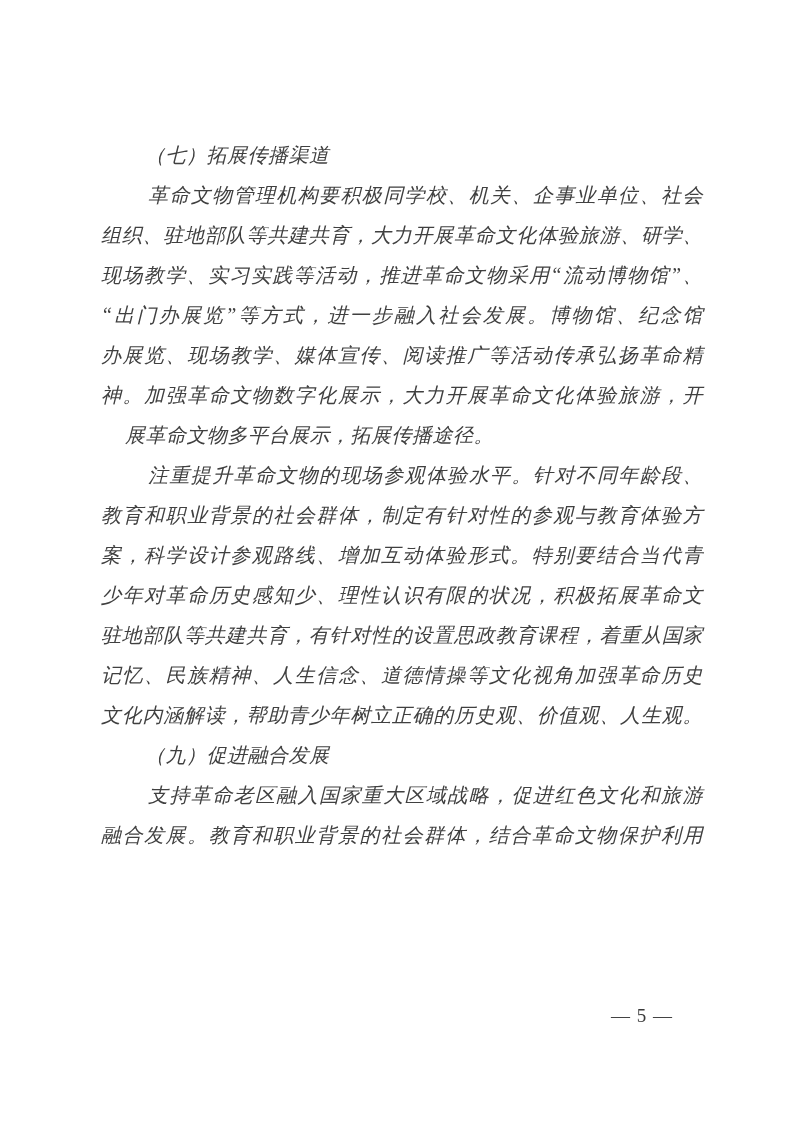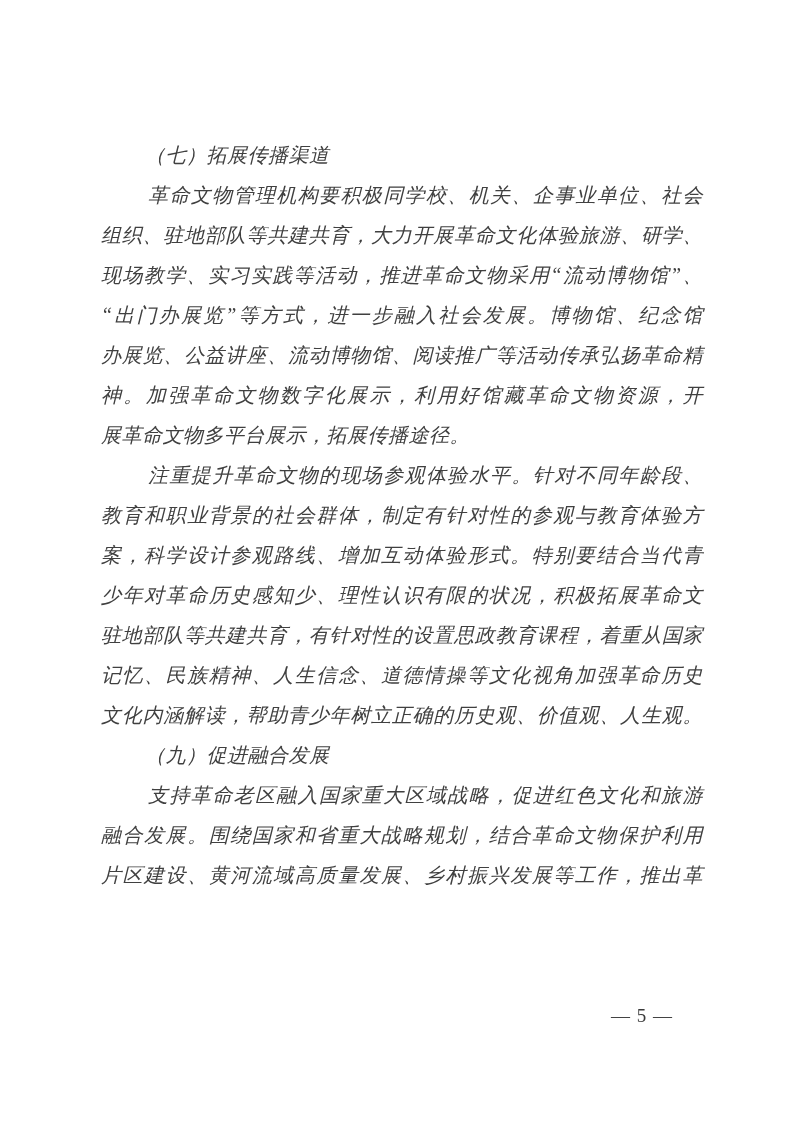--- a/index.html
+++ b/index.html
@@ -44,20 +44,21 @@
   }
   
   .ln.h {
     text-indent: 44px;
     text-align: left;
   }
   
   .ln.pe {
     text-align: left;
     text-align-last: left;
+    margin-left: 24px;
   }
   .pageno {
     position: absolute;
     top: 1002px;
     right: 121px;
     height: 28px;
     line-height: 28px;
     font-size: 19px;
     color: #3a3a3a;
     letter-spacing: 1px;
@@ -67,33 +68,32 @@
 <body>
 
 <div class="page">
   <div class="content">
 
     <div class="ln h">（七）拓展传播渠道</div>
     <div class="ln fi j">革命文物管理机构要积极同学校、机关、企事业单位、社会</div>
     <div class="ln j">组织、驻地部队等共建共育，大力开展革命文化体验旅游、研学、</div>
     <div class="ln j">现场教学、实习实践等活动，推进革命文物采用“流动博物馆”、</div>
     <div class="ln j">“出门办展览”等方式，进一步融入社会发展。博物馆、纪念馆</div>
-    <div class="ln j">办展览、公益讲座、流动博物馆、阅读推广等活动传承弘扬革命精</div>
-    <div class="ln j">神。加强革命文物数字化展示，利用好馆藏革命文物资源，开</div>
+    <div class="ln j">办展览、现场教学、媒体宣传、阅读推广等活动传承弘扬革命精</div>
+    <div class="ln j">神。加强革命文物数字化展示，大力开展革命文化体验旅游，开</div>
     <div class="ln pe">展革命文物多平台展示，拓展传播途径。</div>
 
     <div class="ln fi j">注重提升革命文物的现场参观体验水平。针对不同年龄段、</div>
     <div class="ln j">教育和职业背景的社会群体，制定有针对性的参观与教育体验方</div>
     <div class="ln j">案，科学设计参观路线、增加互动体验形式。特别要结合当代青</div>
     <div class="ln j">少年对革命历史感知少、理性认识有限的状况，积极拓展革命文</div>
     <div class="ln j">驻地部队等共建共育，有针对性的设置思政教育课程，着重从国家</div>
     <div class="ln j">记忆、民族精神、人生信念、道德情操等文化视角加强革命历史</div>
     <div class="ln j">文化内涵解读，帮助青少年树立正确的历史观、价值观、人生观。</div>
 
     <div class="ln h">（九）促进融合发展</div>
     <div class="ln fi j">支持革命老区融入国家重大区域战略，促进红色文化和旅游</div>
-    <div class="ln j">融合发展。围绕国家和省重大战略规划，结合革命文物保护利用</div>
-    <div class="ln j">片区建设、黄河流域高质量发展、乡村振兴发展等工作，推出革</div>
+    <div class="ln j">融合发展。教育和职业背景的社会群体，结合革命文物保护利用</div>
 
   </div>
 
   <div class="pageno">— 5 —</div>
 </div>
 
 </body></html>

